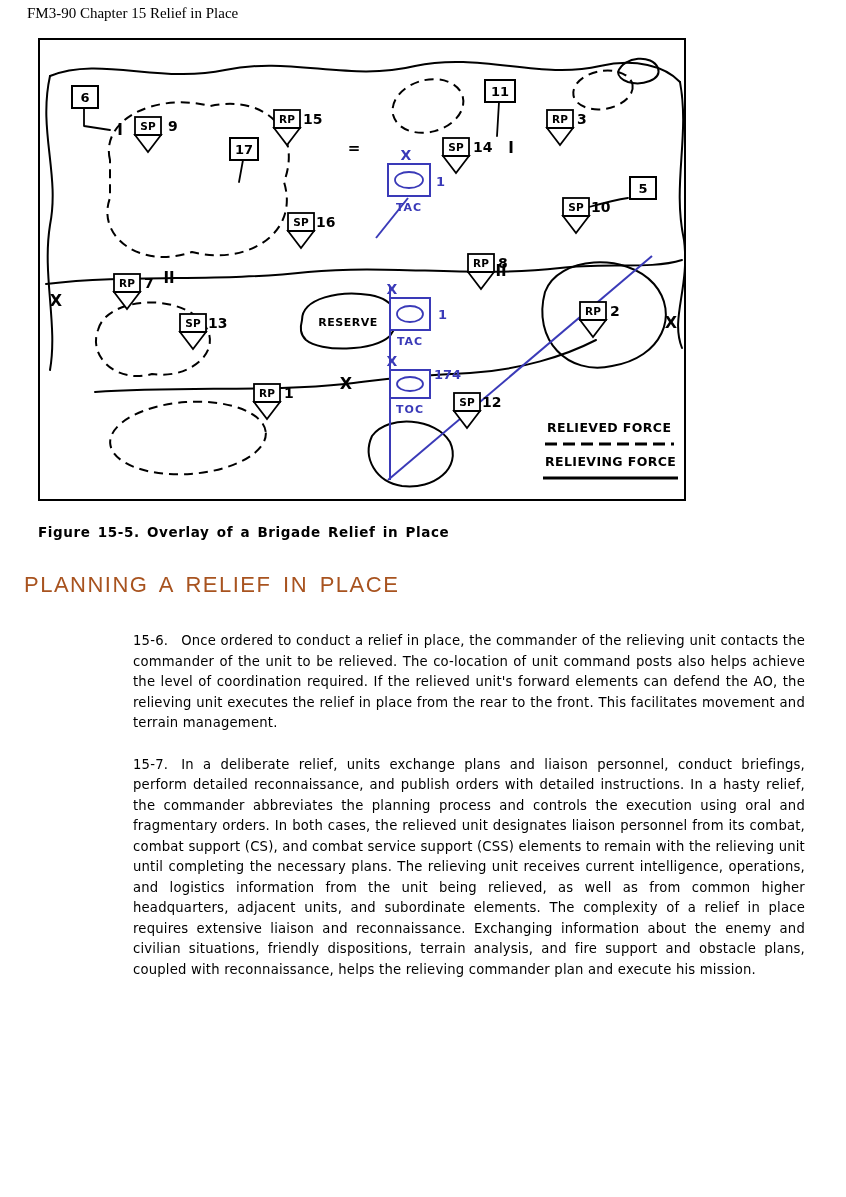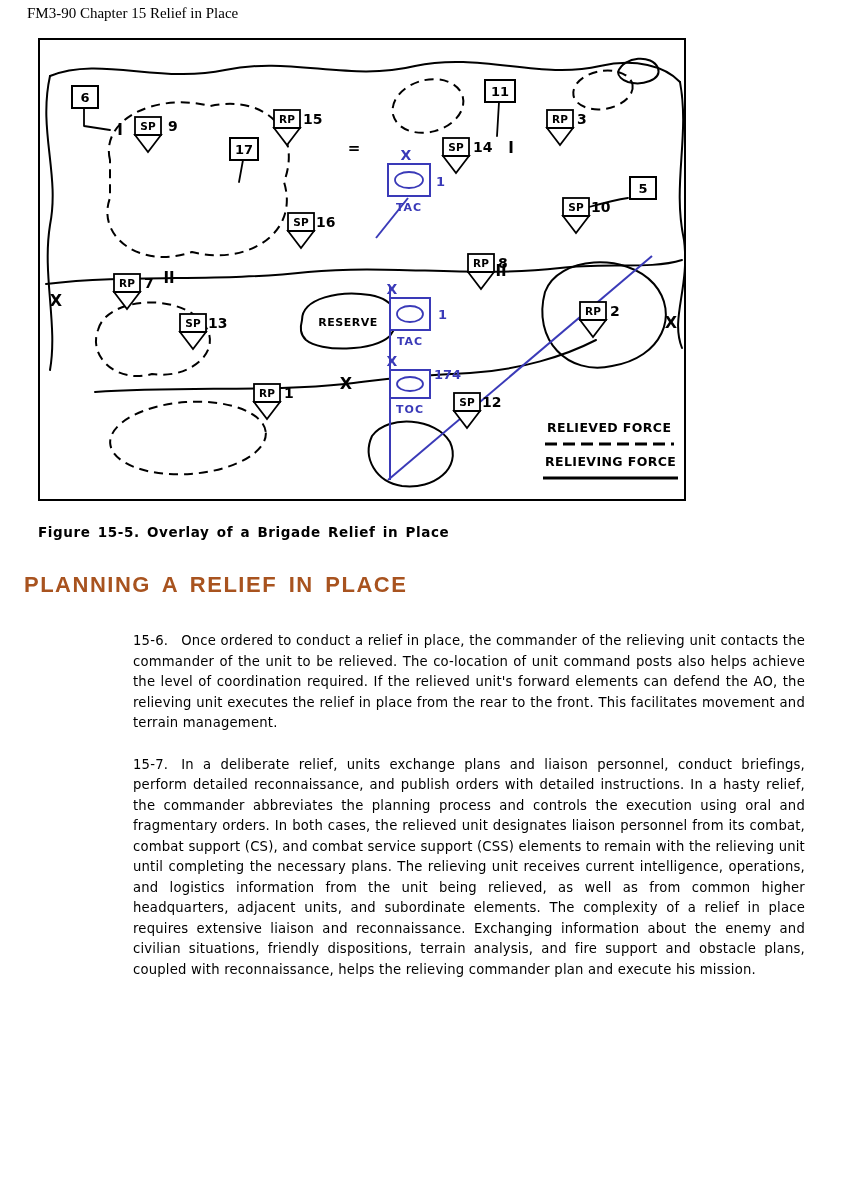--- a/index.html
+++ b/index.html
@@ -20,21 +20,21 @@
   }
   .figure-frame svg { display:block; }
   .figure-caption {
     position:absolute; top:524px; left:38px;
     font-size:13.5px; font-weight:bold;
     letter-spacing:0.6px; word-spacing:2px;
   }
   .section-heading {
     position:absolute; top:572px; left:24px;
     font-family:"Liberation Sans", sans-serif;
-    font-size:22px; font-weight:bold;
+    font-size:22px; font-weight:normal;
     color:#a8531f; letter-spacing:1.5px; word-spacing:4px;
   }
   .body-text {
     position:absolute; top:631px; left:133px; width:672px;
     font-size:13.2px; line-height:20.5px;
     text-align:justify; letter-spacing:0.2px;
   }
   .para { margin-bottom:21px; }
   .para-num { margin-right:13px; }
 

